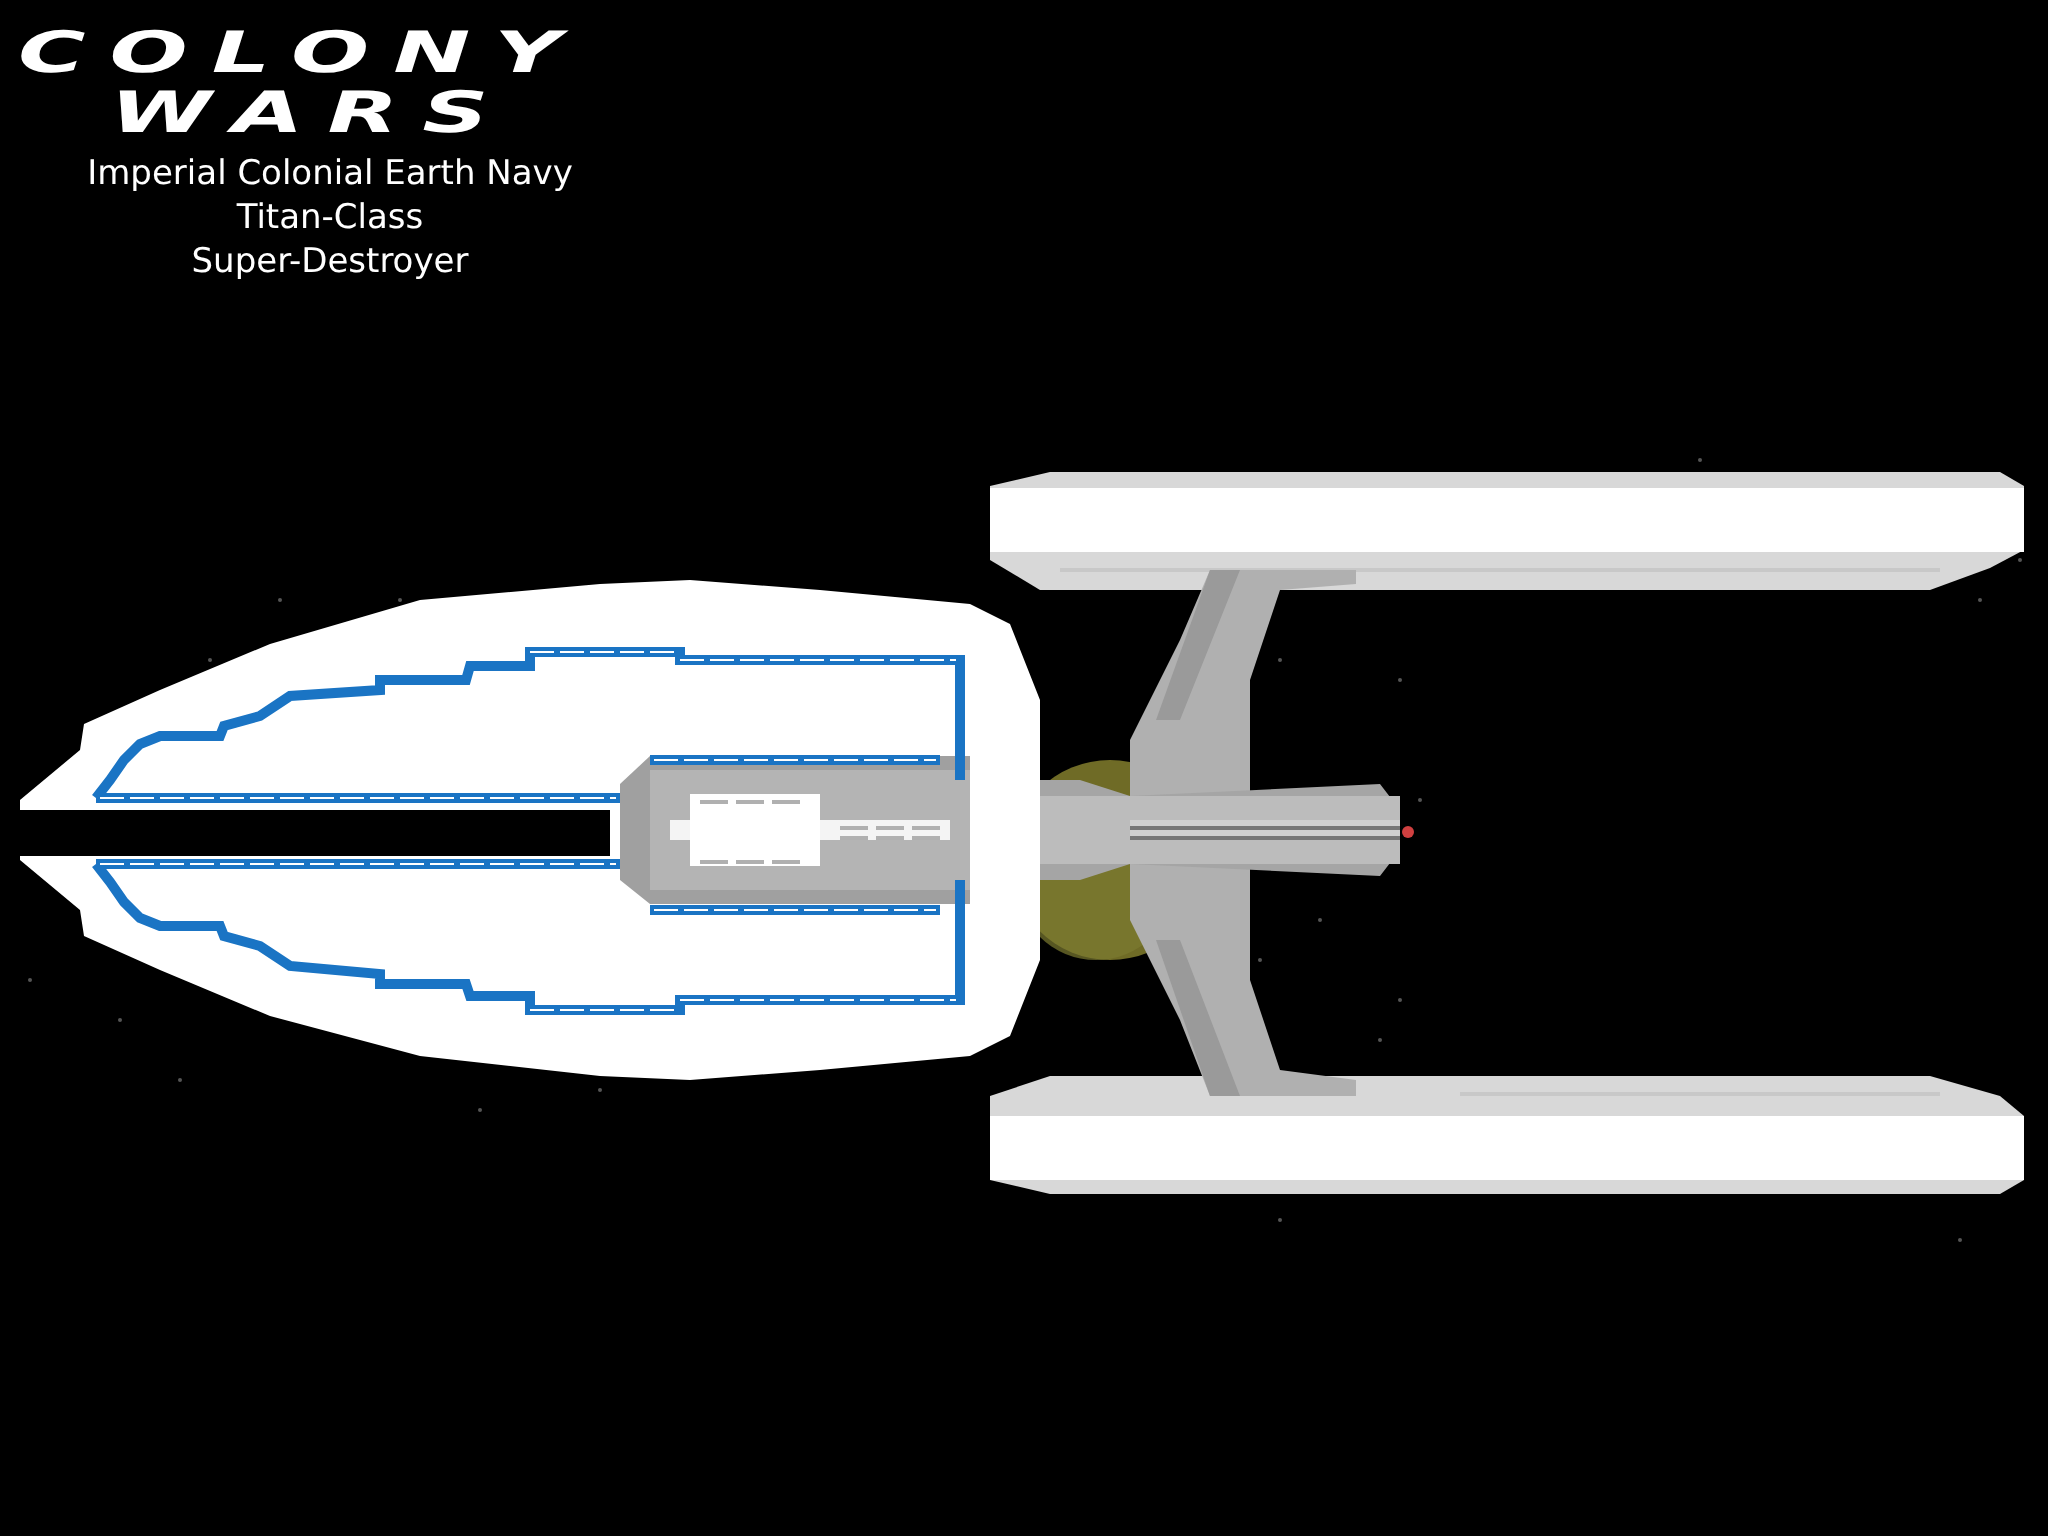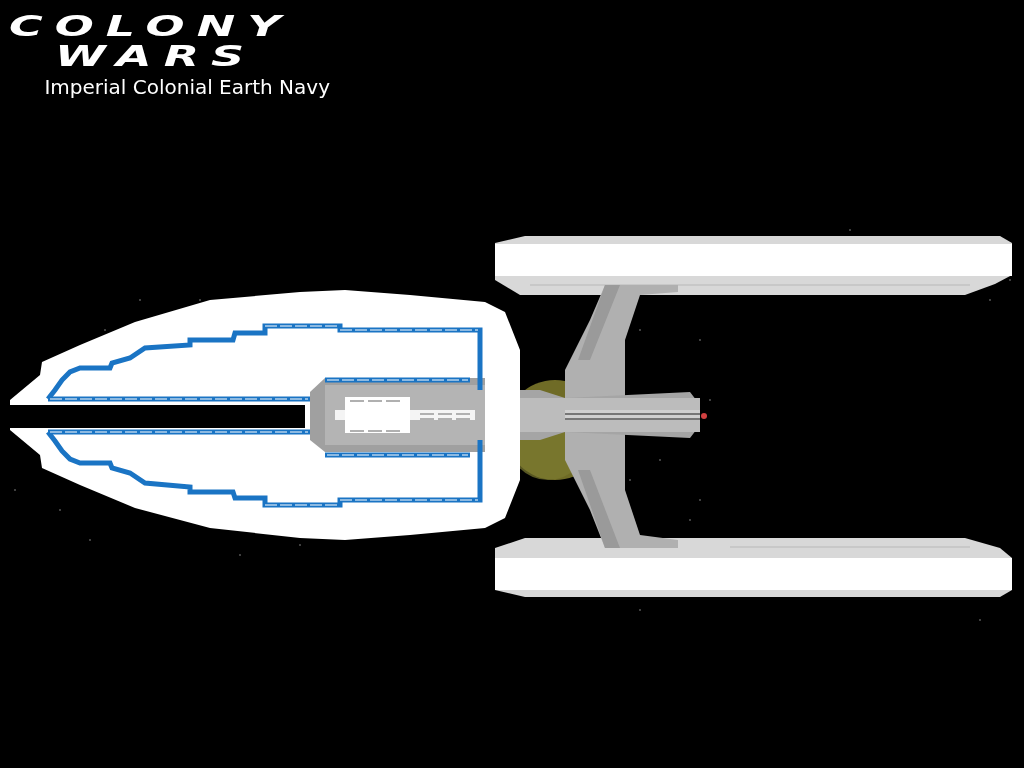--- a/index.html
+++ b/index.html
@@ -2,21 +2,21 @@
 <html><head>
 <meta charset="utf-8">
 <style>
   html, body { margin:0; padding:0; background:#000; }
   body { width:1024px; height:768px; overflow:hidden; position:relative; font-family:"DejaVu Sans", sans-serif; }
   .scene { position:absolute; left:0; top:0; width:1024px; height:768px; }
   .logo { position:absolute; left:3px; top:12px; width:300px; }
   .logo-word { display:block; color:#fff; font-family:"DejaVu Sans", sans-serif; font-weight:bold; letter-spacing:12px; line-height:1; transform:scaleY(0.62); transform-origin:left top; }
   .logo-colony { font-size:46px; margin-left:6px; height:30px; font-style:italic; }
   .logo-wars { font-size:46px; margin-left:52px; height:32px; font-style:italic; }
-  .subtitle { position:absolute; left:0; top:76px; width:330px; text-align:right; color:#fff; font-size:20px; line-height:22px; font-family:"DejaVu Sans", sans-serif; }
+  .subtitle { position:absolute; left:0; top:76px; width:330px; text-align:center; color:#fff; font-size:17px; line-height:22px; font-family:"DejaVu Sans", sans-serif; }
   .subtitle div { white-space:nowrap; }
 </style>
 </head>
 <body>
 
 <svg class="scene" width="1024" height="768" viewBox="0 0 1024 768">
   <rect x="0" y="0" width="1024" height="768" fill="#000"></rect>
   <g fill="#555">
     <circle cx="105" cy="330" r="1"></circle>
       <circle cx="140" cy="300" r="1"></circle>
@@ -124,13 +124,15 @@
   <rect x="10" y="405" width="295" height="23" fill="#000"></rect>
 </svg>
 
 <div class="logo">
   <span class="logo-word logo-colony">COLONY</span>
   <span class="logo-word logo-wars">WARS</span>
 </div>
 
 <div class="subtitle">
   <div>Imperial Colonial Earth Navy</div>
+  <div>Titan-Class</div>
+  <div>Super-Destroyer</div>
 </div>
 
 </body></html>

